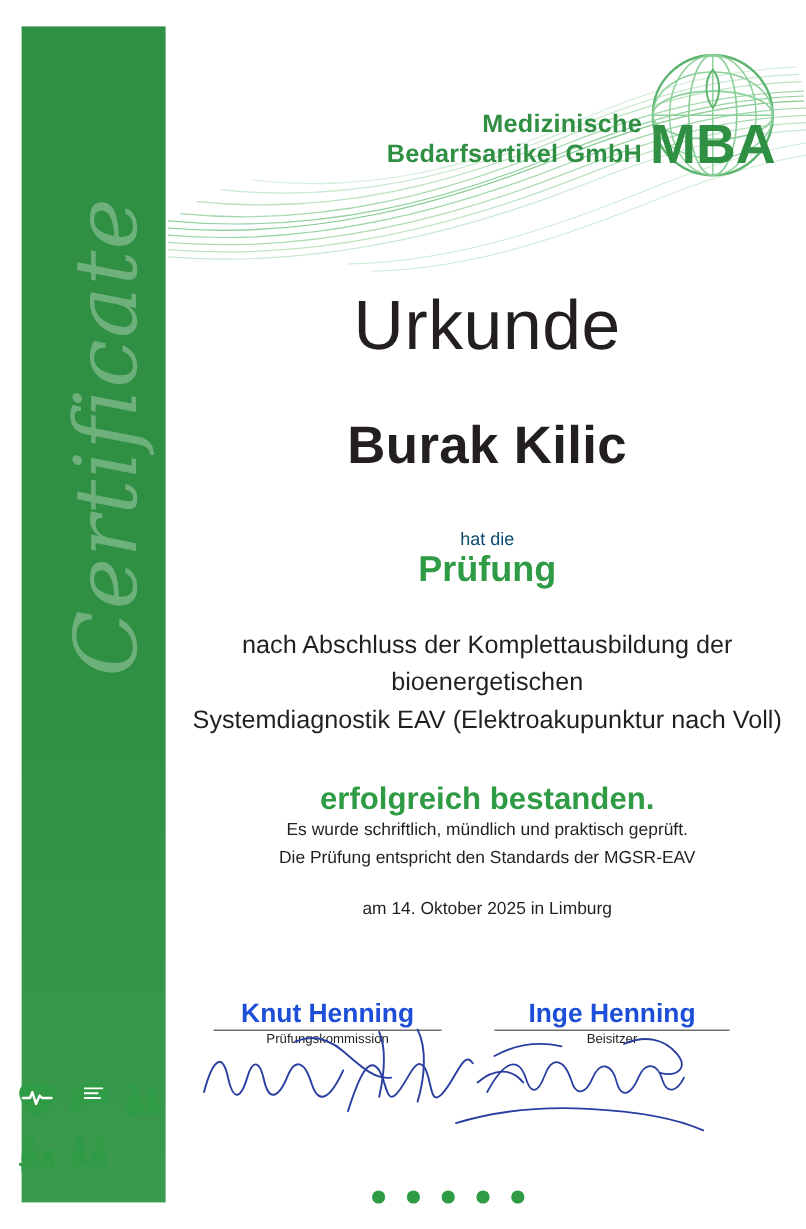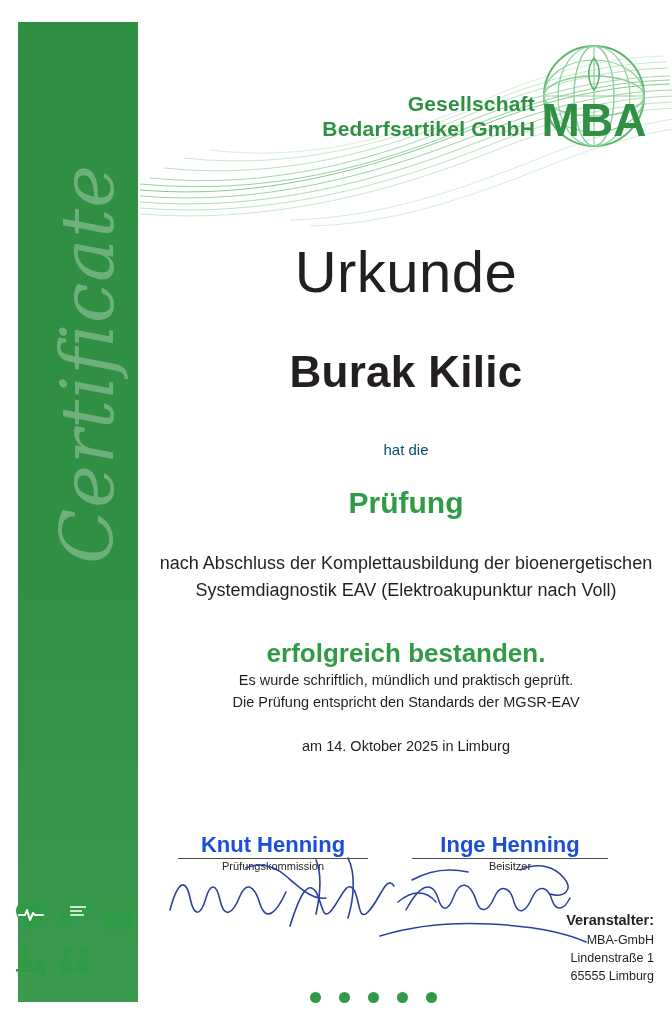--- a/index.html
+++ b/index.html
@@ -112,24 +112,23 @@
   }
   .hat-die {
     font-size: 15px;
     color: #0c4a6e;
     margin-top: 44px;
   }
   .exam-word {
     font-size: 30px;
     font-weight: bold;
     color: #2f9b45;
-    margin-top: 28px;
   }
   .desc {
-    font-size: 18px;
+    font-size: 21px;
     color: #231f20;
     margin-top: 30px;
     line-height: 1.5;
   }
   .passed {
     font-size: 26px;
     font-weight: bold;
     color: #2f9b45;
     margin-top: 34px;
   }
@@ -259,21 +258,21 @@
         <path d="M70,100 C168,112 258,88 344,50 C408,22 462,8 524,6" opacity="0.24"></path>
         <path d="M0,134 C130,146 236,116 332,76 C402,48 462,32 530,30" opacity="0.65"></path>
       </g>
       <g fill="none" stroke="#8fd39b" stroke-width="0.8" opacity="0.5">
         <path d="M150,170 C240,168 320,140 400,108 C450,88 495,74 540,68"></path>
         <path d="M170,176 C256,174 332,146 408,116 C458,96 500,84 540,78"></path>
       </g>
     </svg>
 
     <div class="brand-text">
-      <div>Gesellschaft</div>
+      <div>Medizinische</div>
       <div>Bedarfsartikel GmbH</div>
     </div>
 
     <svg class="logo" viewBox="0 0 120 120">
       <circle cx="60" cy="56" r="50" fill="none" stroke="#5cb46e" stroke-width="2"></circle>
       <ellipse cx="60" cy="56" rx="50" ry="20" fill="none" stroke="#8bcf99" stroke-width="1.4"></ellipse>
       <ellipse cx="60" cy="56" rx="50" ry="36" fill="none" stroke="#8bcf99" stroke-width="1.2"></ellipse>
       <ellipse cx="60" cy="56" rx="20" ry="50" fill="none" stroke="#8bcf99" stroke-width="1.4"></ellipse>
       <ellipse cx="60" cy="56" rx="36" ry="50" fill="none" stroke="#8bcf99" stroke-width="1.2"></ellipse>
       <line x1="10" y1="56" x2="110" y2="56" stroke="#8bcf99" stroke-width="1.2"></line>
@@ -328,26 +327,20 @@
     <g fill="none" stroke="#2a3fa0" stroke-width="1.5" stroke-linecap="round">
       <path d="M256,70 C270,44 282,40 288,58 C292,72 298,72 304,56 C310,40 320,42 326,60
                C330,74 338,72 344,58 C350,44 360,46 364,62 C368,76 376,72 382,58
                C388,44 398,46 402,60 C406,72 414,70 420,58"></path>
       <path d="M262,40 C280,30 300,28 318,32"></path>
       <path d="M370,30 C388,22 404,26 414,38 C424,50 414,58 400,54"></path>
       <path d="M230,96 C262,86 300,82 340,84 C380,86 414,92 436,102"></path>
     </g>
   </svg>
 
-  <div class="organizer">
-    <div class="org-title">Veranstalter:</div>
-    <div class="org-line">MBA-GmbH</div>
-    <div class="org-line">Lindenstraße 1</div>
-    <div class="org-line">65555 Limburg</div>
-  </div>
 
   <div class="pictograms">
     <svg class="picto" style="left:0px; top:0px;" viewBox="0 0 34 34">
       <path d="M17,31 C6,23 2,16 2,11 C2,5 7,2 11,2 C14,2 16,4 17,6 C18,4 20,2 23,2 C27,2 32,5 32,11 C32,16 28,23 17,31 Z" fill="#2f9b45"></path>
       <path d="M5,15 H11 L13,10 L16,20 L19,13 L21,15 H29" fill="none" stroke="#ffffff" stroke-width="2" stroke-linejoin="round" stroke-linecap="round"></path>
     </svg>
     <svg class="picto" style="left:44px; top:0px;" viewBox="0 0 34 34">
       <rect x="9" y="3" width="23" height="16" rx="1" fill="#2f9b45"></rect>
       <path d="M12,7 H28 M12,11 H24 M12,15 H26" stroke="#ffffff" stroke-width="1.6"></path>
       <circle cx="5" cy="8" r="3.2" fill="#2f9b45"></circle>

